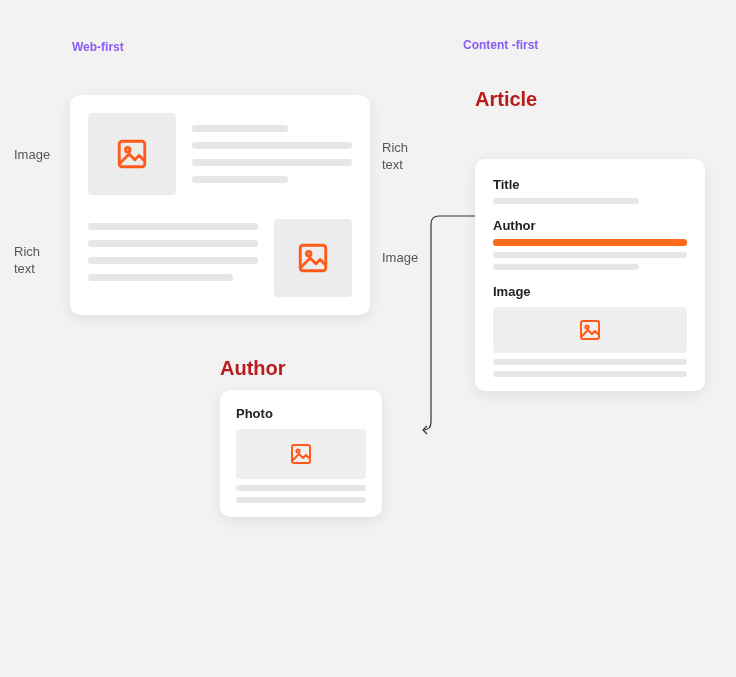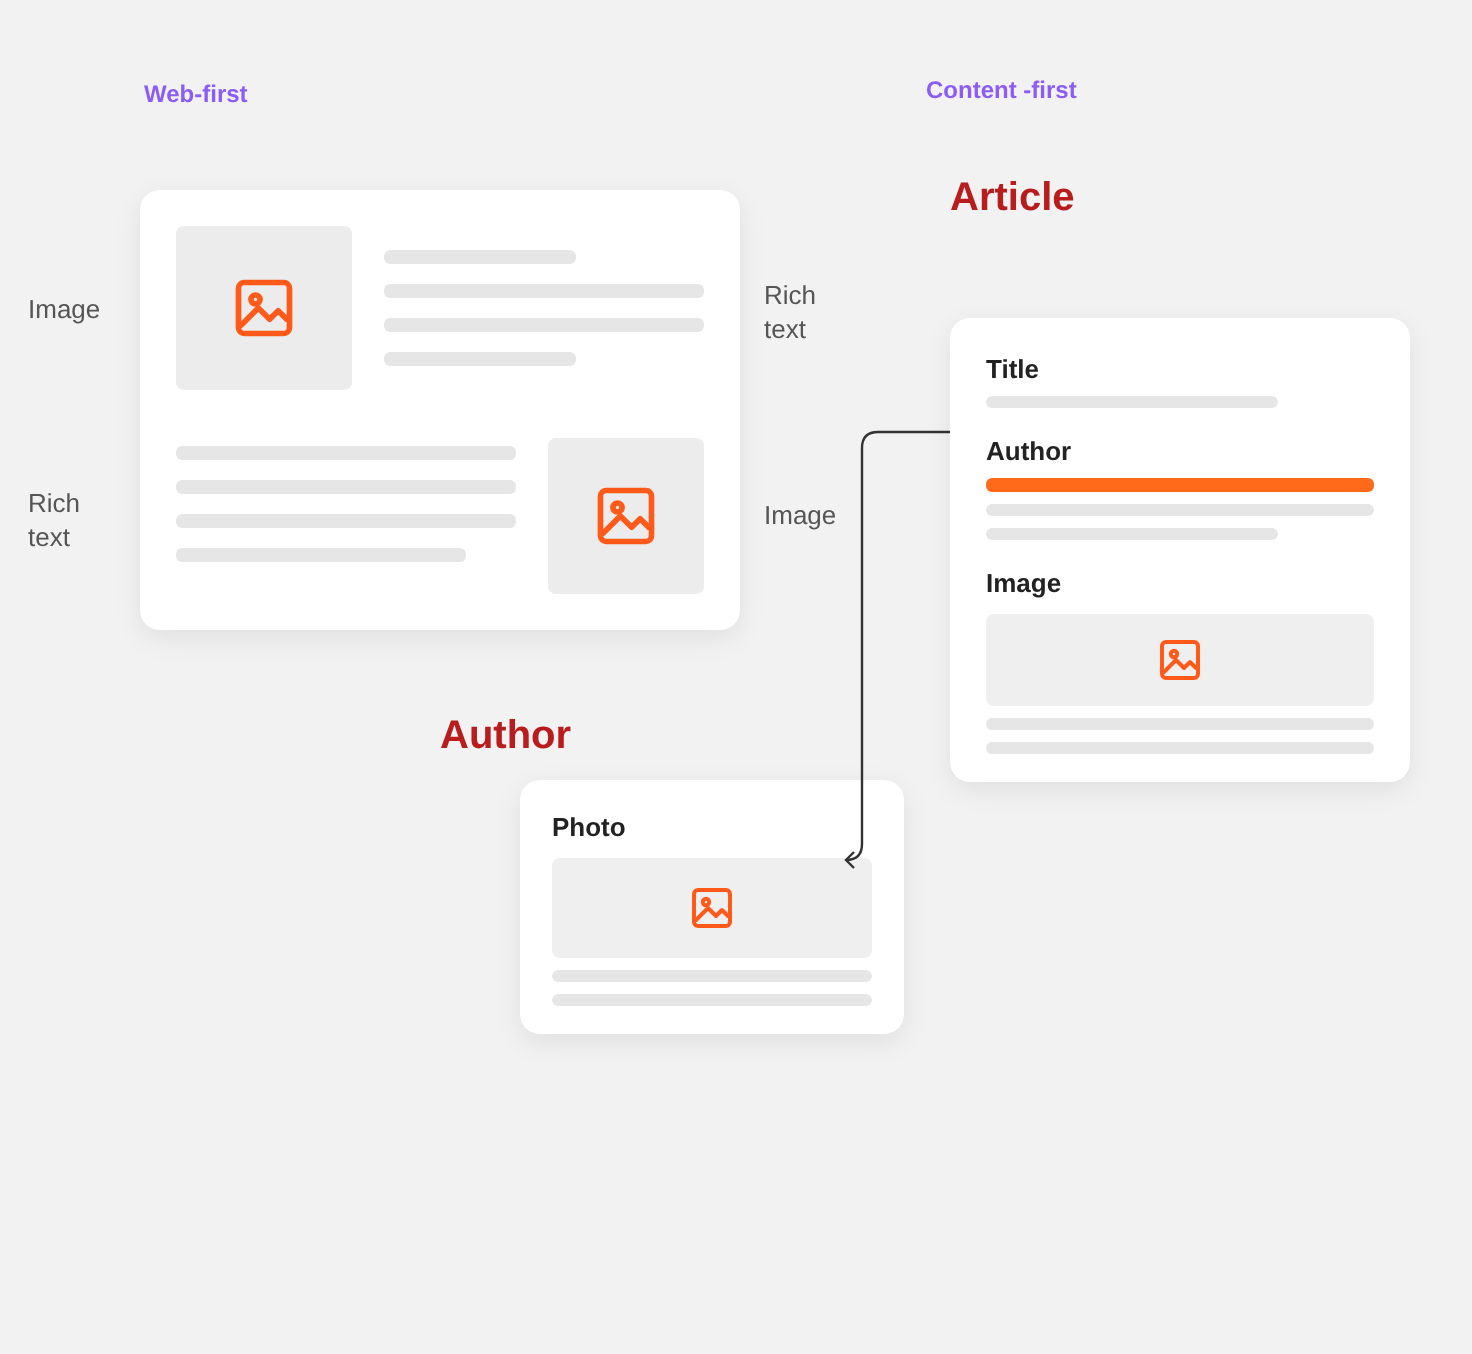--- a/index.html
+++ b/index.html
@@ -57,21 +57,21 @@
   .field-label:first-child { margin-top: 0; }
   .field-bar { height: 6px; background: #e6e6e6; border-radius: 3px; margin-top: 6px; }
   .field-bar.full { width: 100%; }
   .field-bar.med { width: 75%; margin-top: 6px; }
   .field-bar.orange { background: #ff6a1a; width: 100%; height: 7px; }
   .field-imgslot {
     width: 100%; height: 46px; background: #efefef; border-radius: 4px;
     margin-top: 8px; display: flex; align-items: center; justify-content: center;
   }
   
-  #authorcard { left: 220px; top: 390px; width: 192px; padding: 16px 16px 14px 16px; margin-left: 40px; }
+  #authorcard { left: 220px; top: 390px; width: 162px; padding: 16px 16px 14px 16px; }
   .author-imgslot {
     width: 100%; height: 50px; background: #efefef; border-radius: 4px;
     margin-top: 8px; display: flex; align-items: center; justify-content: center;
   }
   
   .img-icon { width: 34px; height: 34px; }
   .img-icon.sm { width: 24px; height: 24px; }
   .img-icon path, .img-icon rect, .img-icon circle, .img-icon polyline {
     stroke: #ff5a1a; stroke-width: 2; fill: none; stroke-linecap: round; stroke-linejoin: round;
   }

